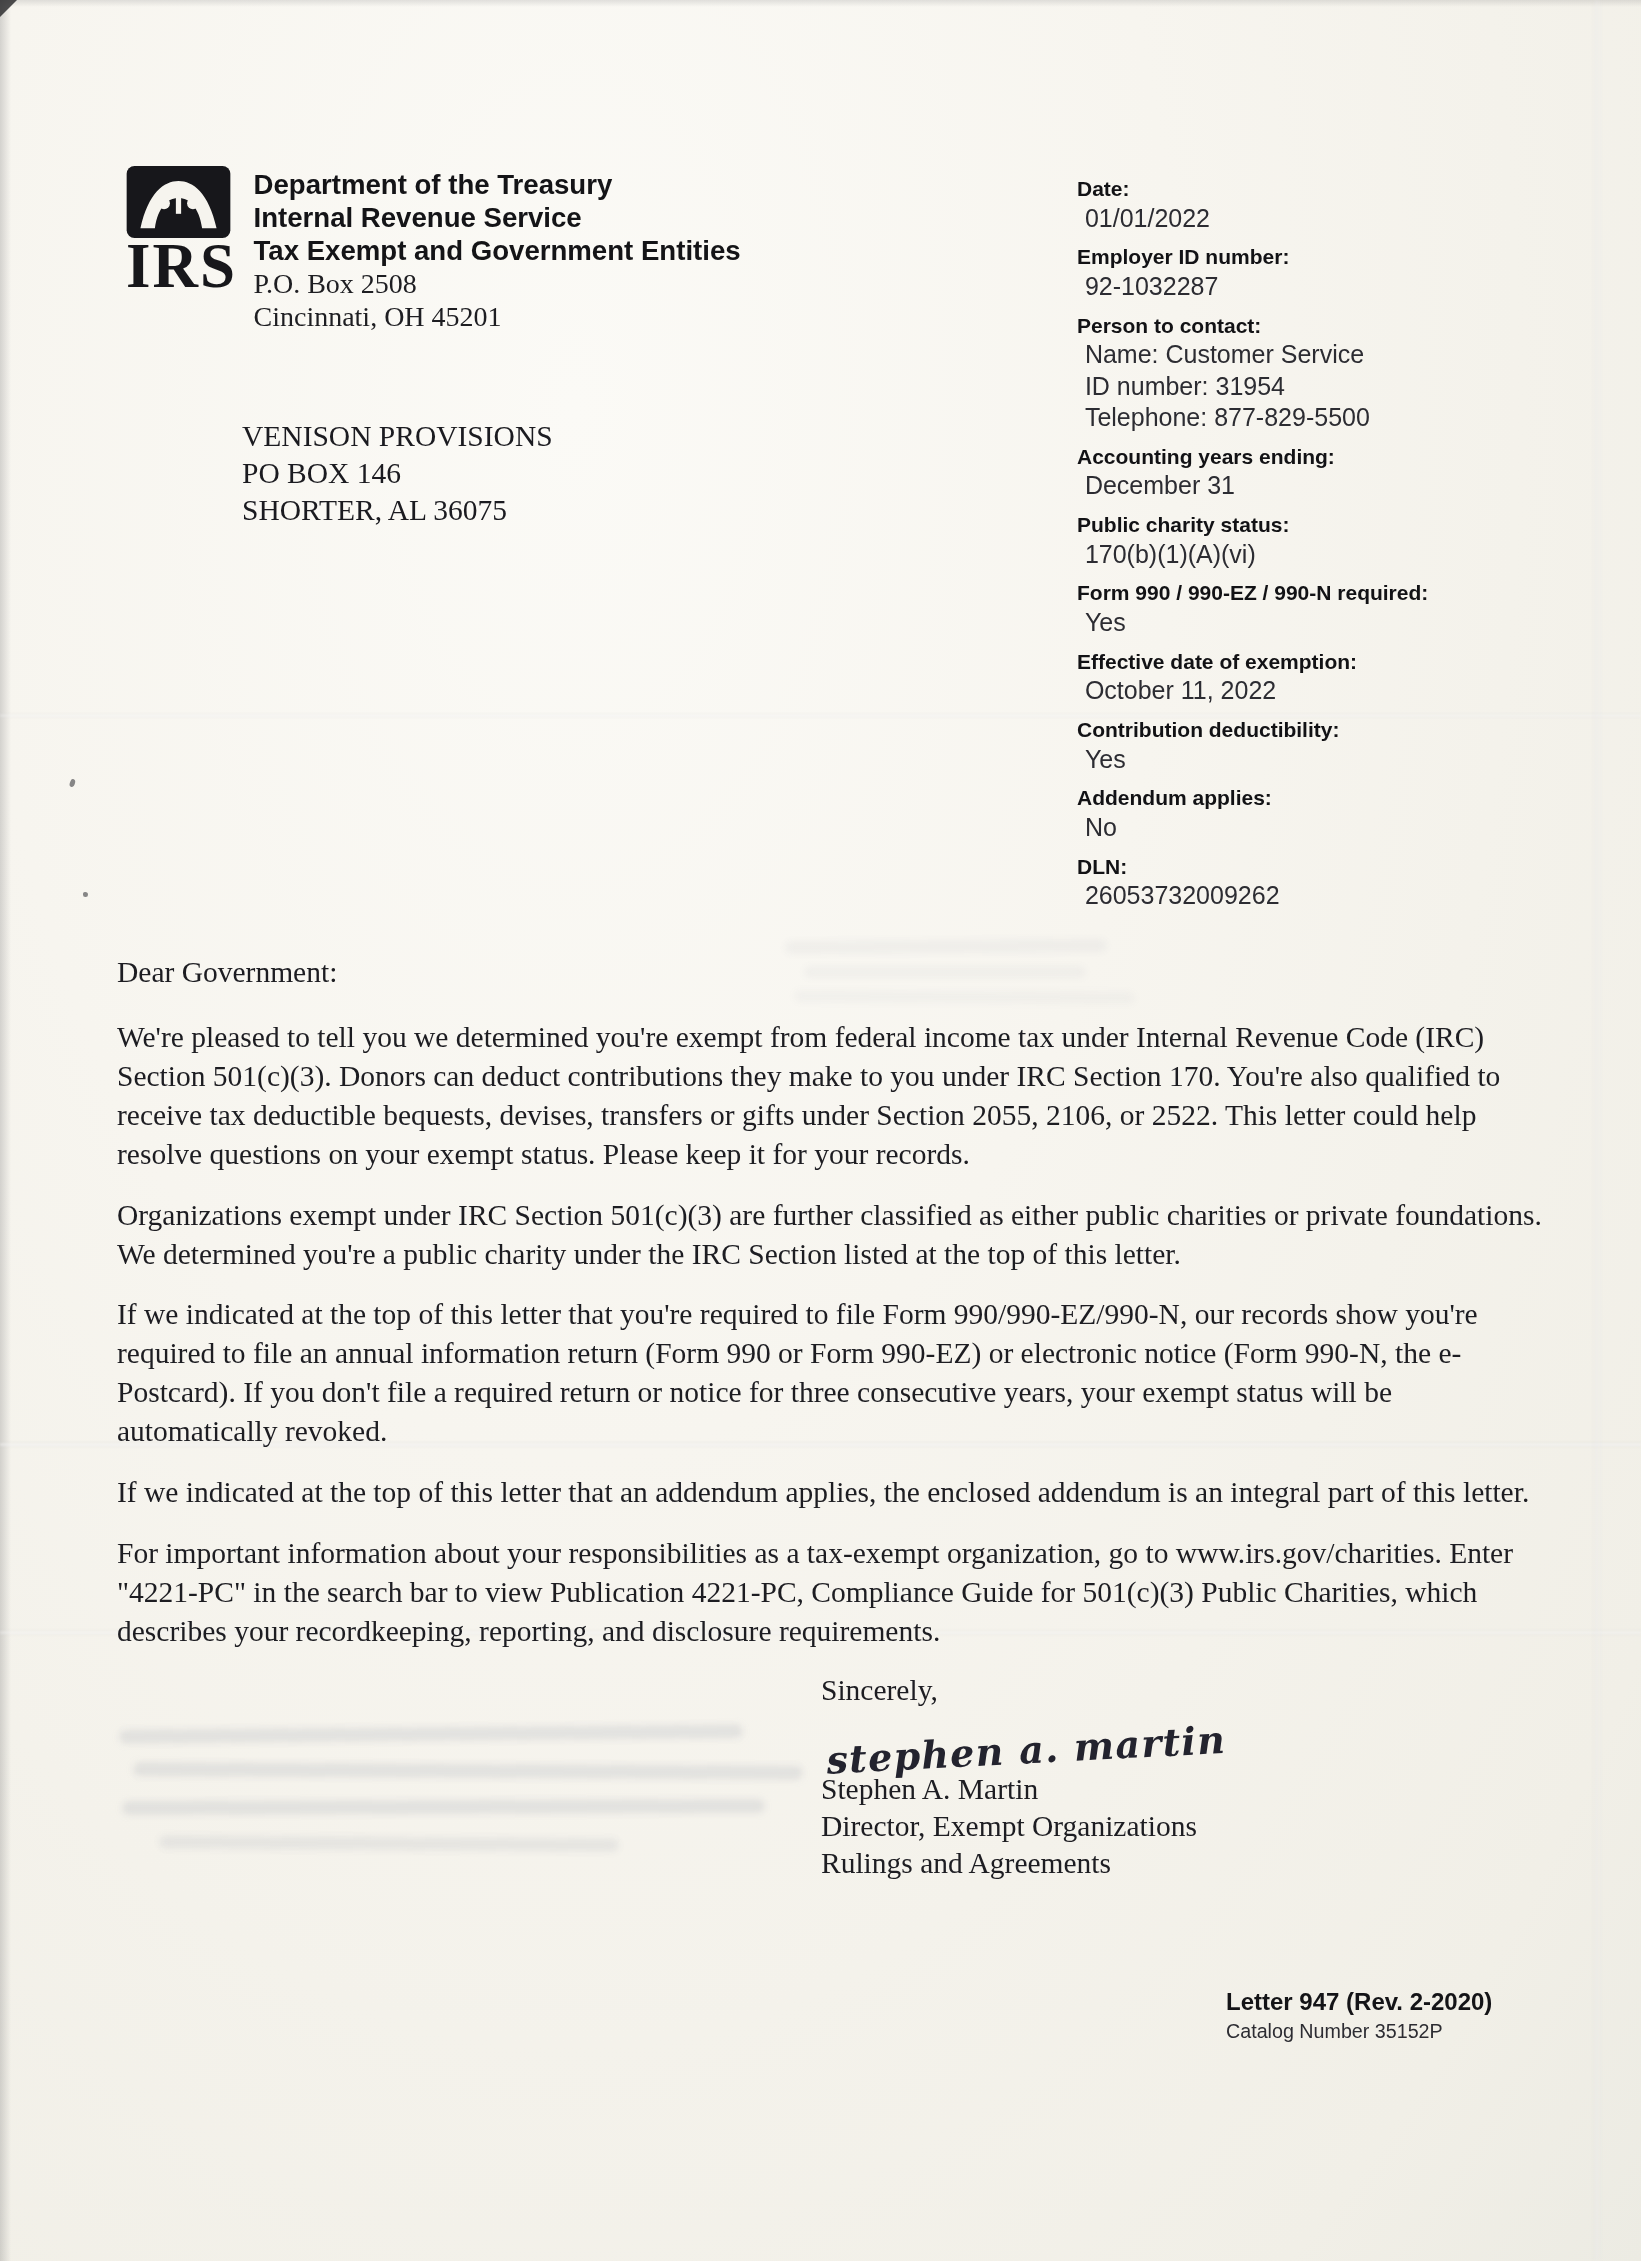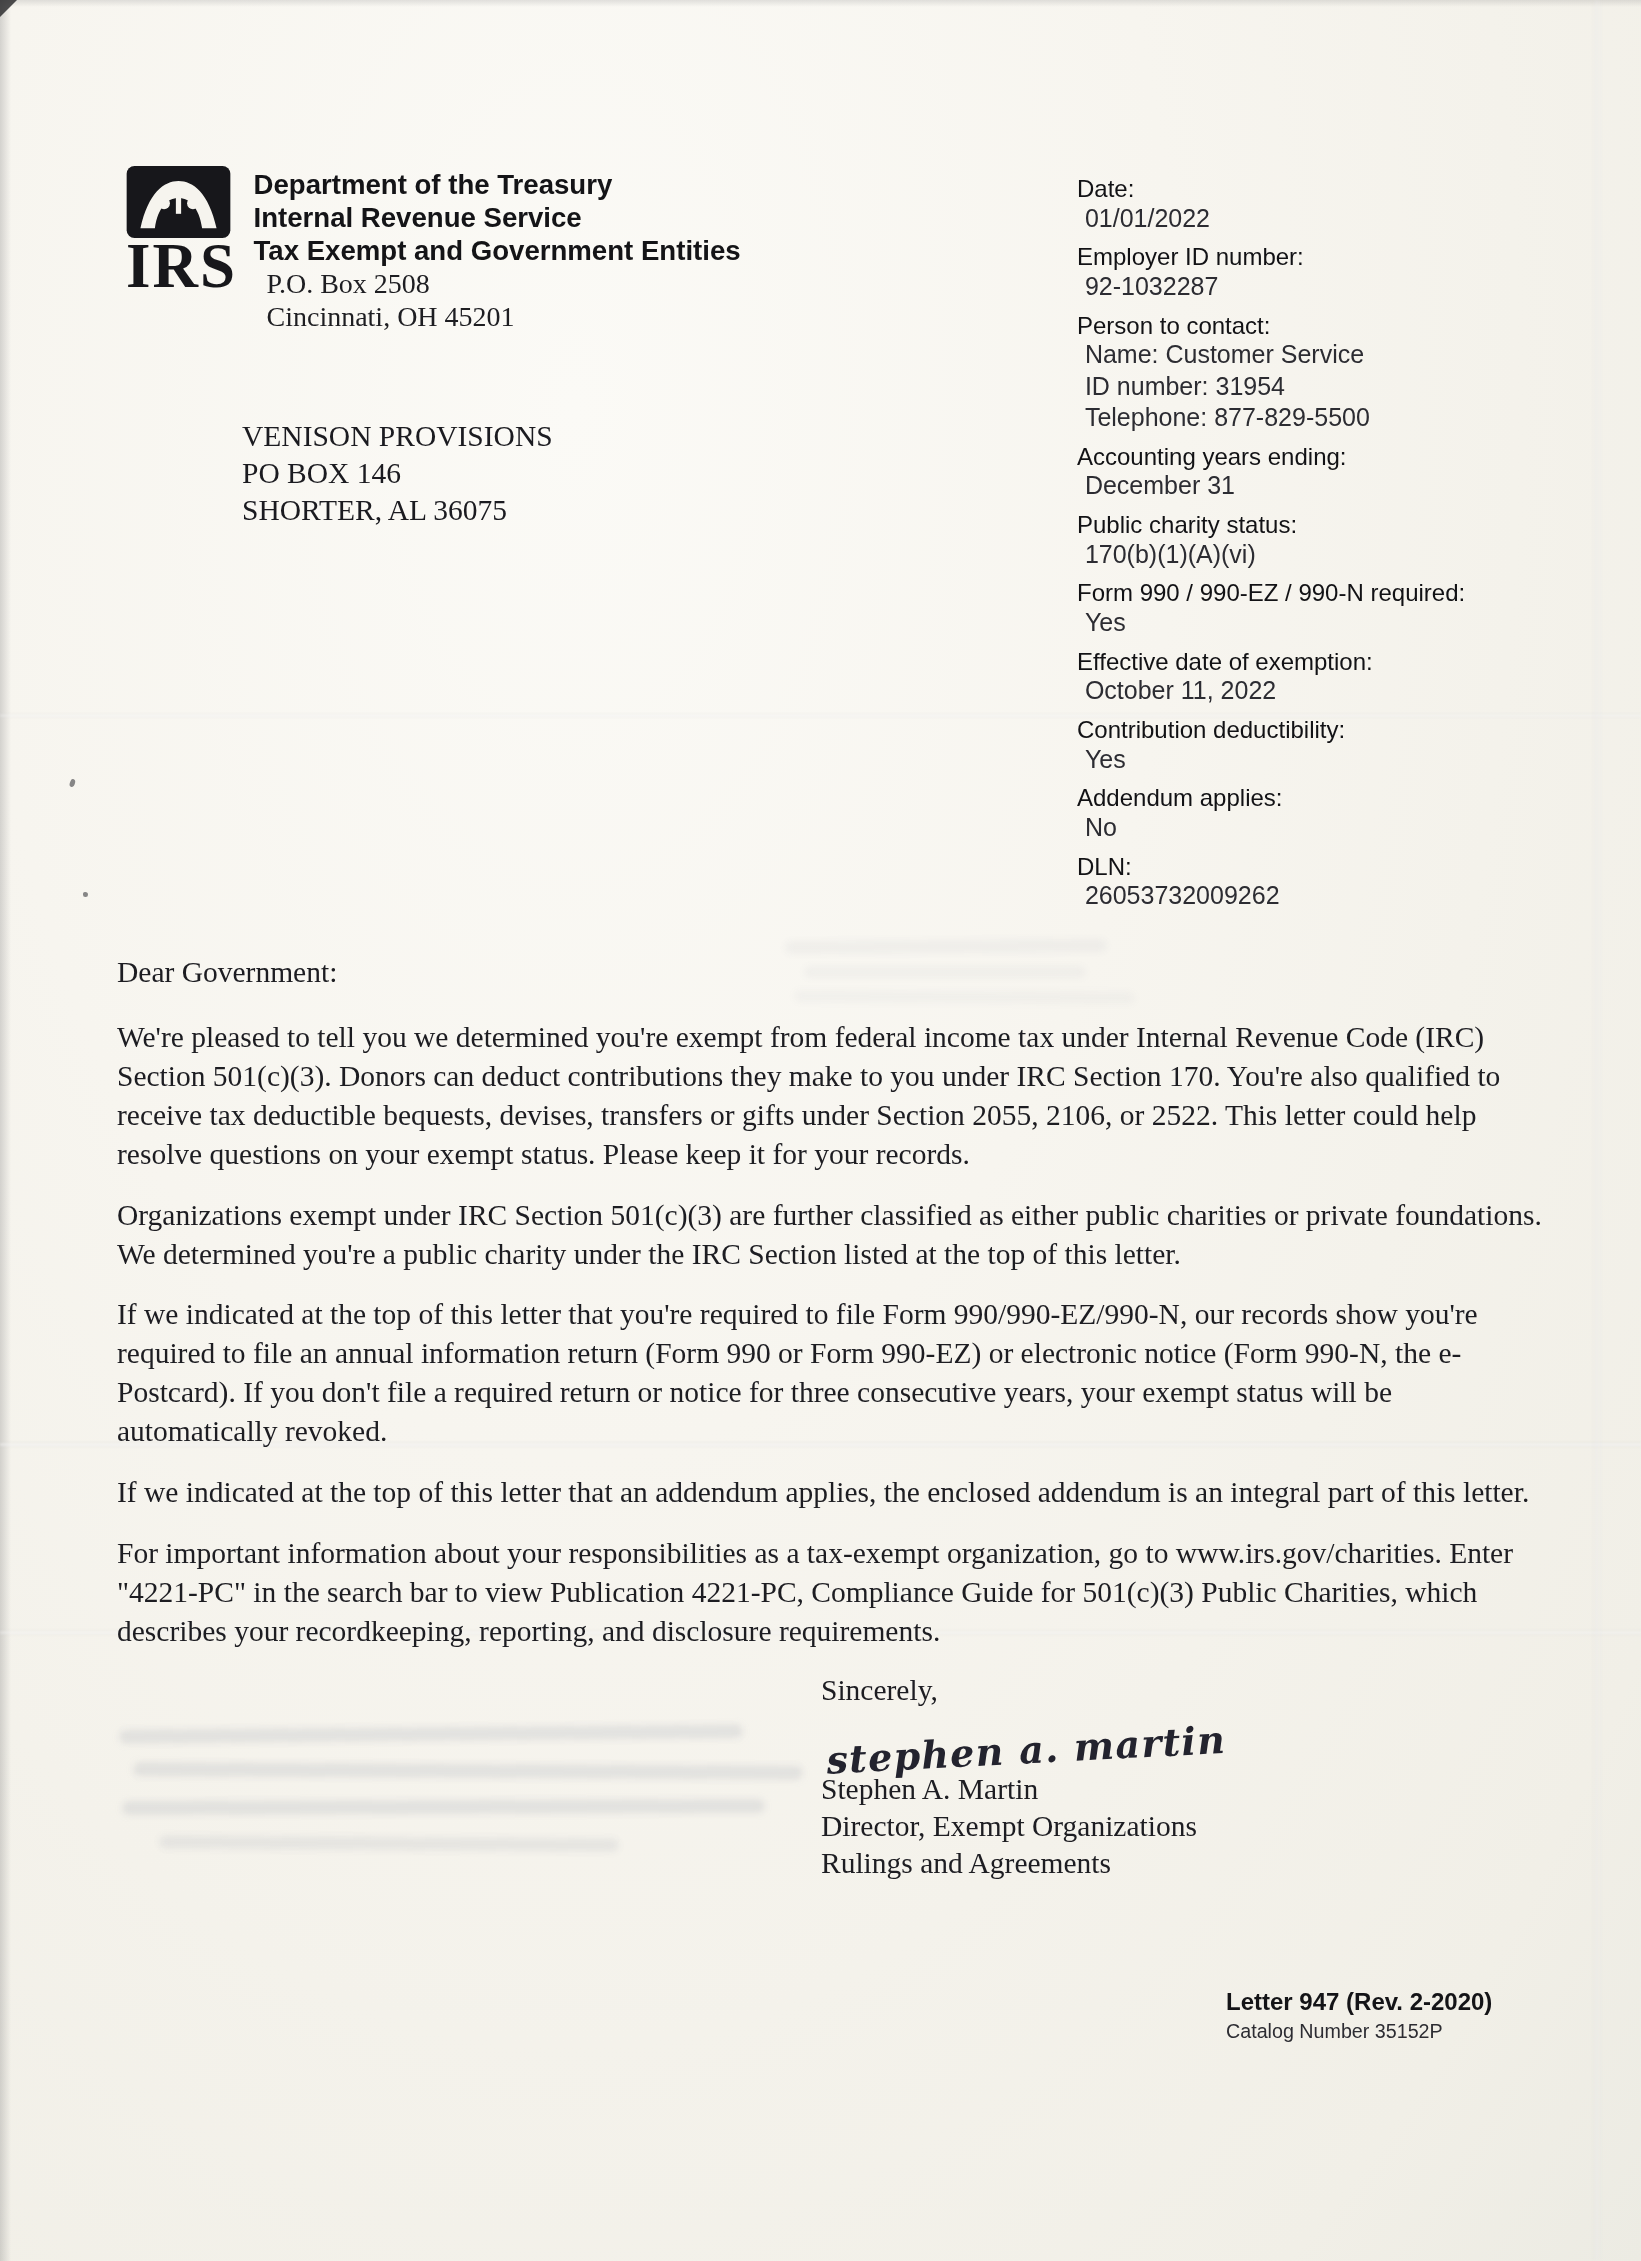--- a/index.html
+++ b/index.html
@@ -36,28 +36,28 @@
   .header{position:absolute;left:126px;top:165px;display:flex;}
   .logo-col{width:117px;flex:0 0 auto;}
   .emblem{display:block;width:105px;height:74px;}
   .irs-text{
     font-family:"Liberation Serif",serif;font-weight:700;
     font-size:63px;line-height:60px;letter-spacing:2px;color:#17171b;margin-top:-2.6px;
   }
   .agency{margin-left:10.5px;padding-top:2.6px;}
   .agency-line{font-family:"Liberation Sans",sans-serif;font-weight:700;
     font-size:27.6px;line-height:33px;color:#141417;}
-  .addr-line{font-family:"Liberation Serif",serif;font-size:28px;line-height:33px;color:#1e1e22;margin-left:13px;}
+  .addr-line{font-family:"Liberation Serif",serif;font-size:28px;line-height:33px;color:#1e1e22;}
   
   .recipient{position:absolute;left:242px;top:418px;
     font-size:29.5px;line-height:37px;color:#1b1b20;}
   
   .info{position:absolute;left:1077px;top:175px;width:558px;
     font-family:"Liberation Sans",sans-serif;}
-  .info-label{font-weight:400;font-size:24px;line-height:27.6px;color:#121215;margin-top:9.2px;}
+  .info-label{font-weight:700;font-size:21px;line-height:27.6px;color:#121215;margin-top:9.2px;}
   .info-value{font-size:25px;line-height:31.5px;color:#2c2c32;padding-left:7.9px;}
   .info-item:first-child .info-label{margin-top:0;}
   
   .letter-body{position:absolute;left:117px;top:953px;width:1426px;
     font-size:29.5px;line-height:39px;color:#1d1d22;}
   .salutation{margin:0 0 26px 0;}
   .letter-body p{margin:0 0 21.7px 0;}
   
   .closing{margin-left:704px;margin-top:17px;}
   .signature{

